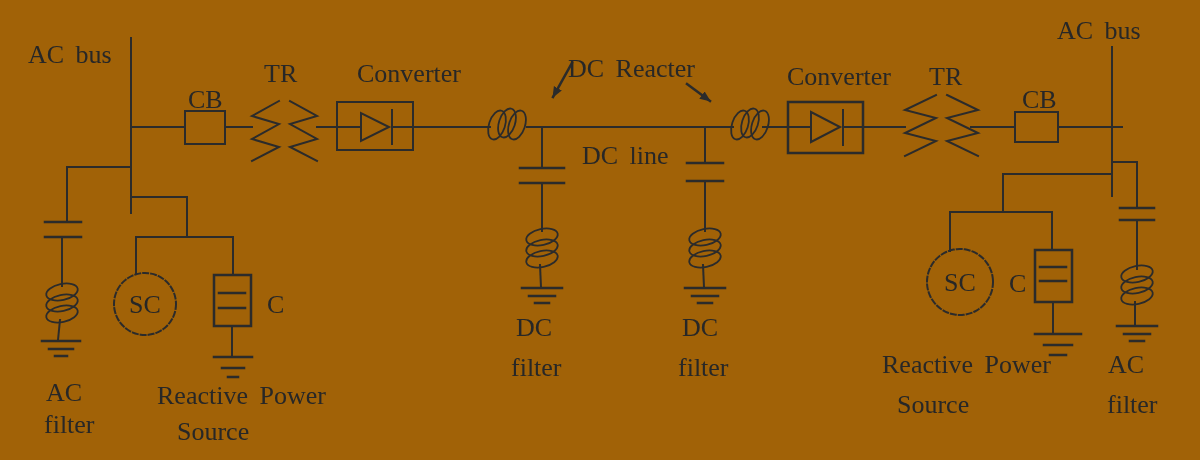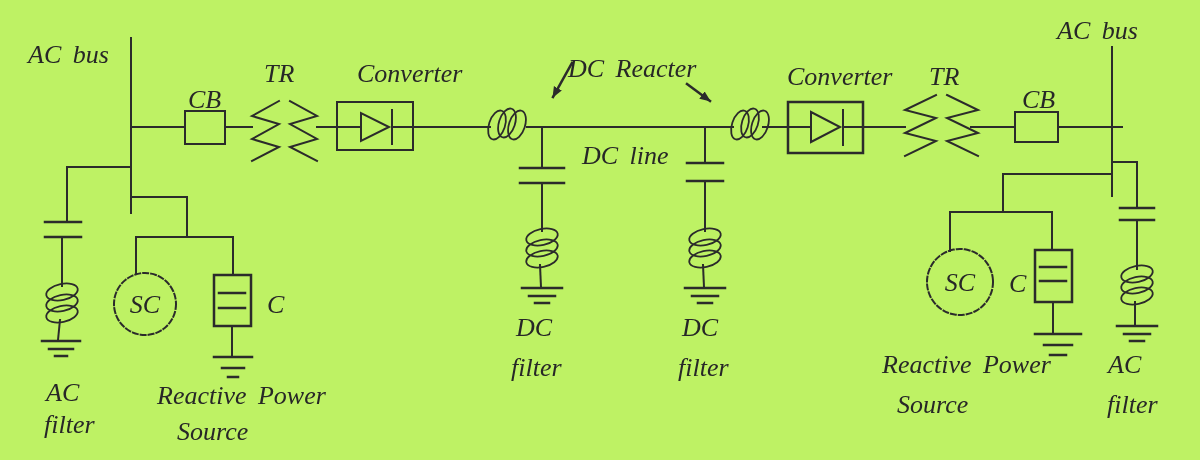--- a/index.html
+++ b/index.html
@@ -1,16 +1,16 @@
 <!DOCTYPE html>
 <html><head>
 <meta charset="utf-8">
 <style>
   html,body{margin:0;padding:0;background:#ffffff;}
-  .stage{position:relative;width:1200px;height:460px;background:#bef264;overflow:hidden;font-style:italic;}
+  .stage{position:relative;width:1200px;height:460px;background:#a16207;overflow:hidden;}
   svg{display:block;}
   svg text{
     font-family:"Liberation Serif","DejaVu Serif",serif;
     font-size:26px;
     fill:#272727;
     word-spacing:5px;
   }
   .mid{text-anchor:middle;}
   .w{fill:none;stroke:#2b2b2b;stroke-width:2;stroke-linecap:square;}
   .t{fill:none;stroke:#2b2b2b;stroke-width:1.8;}

